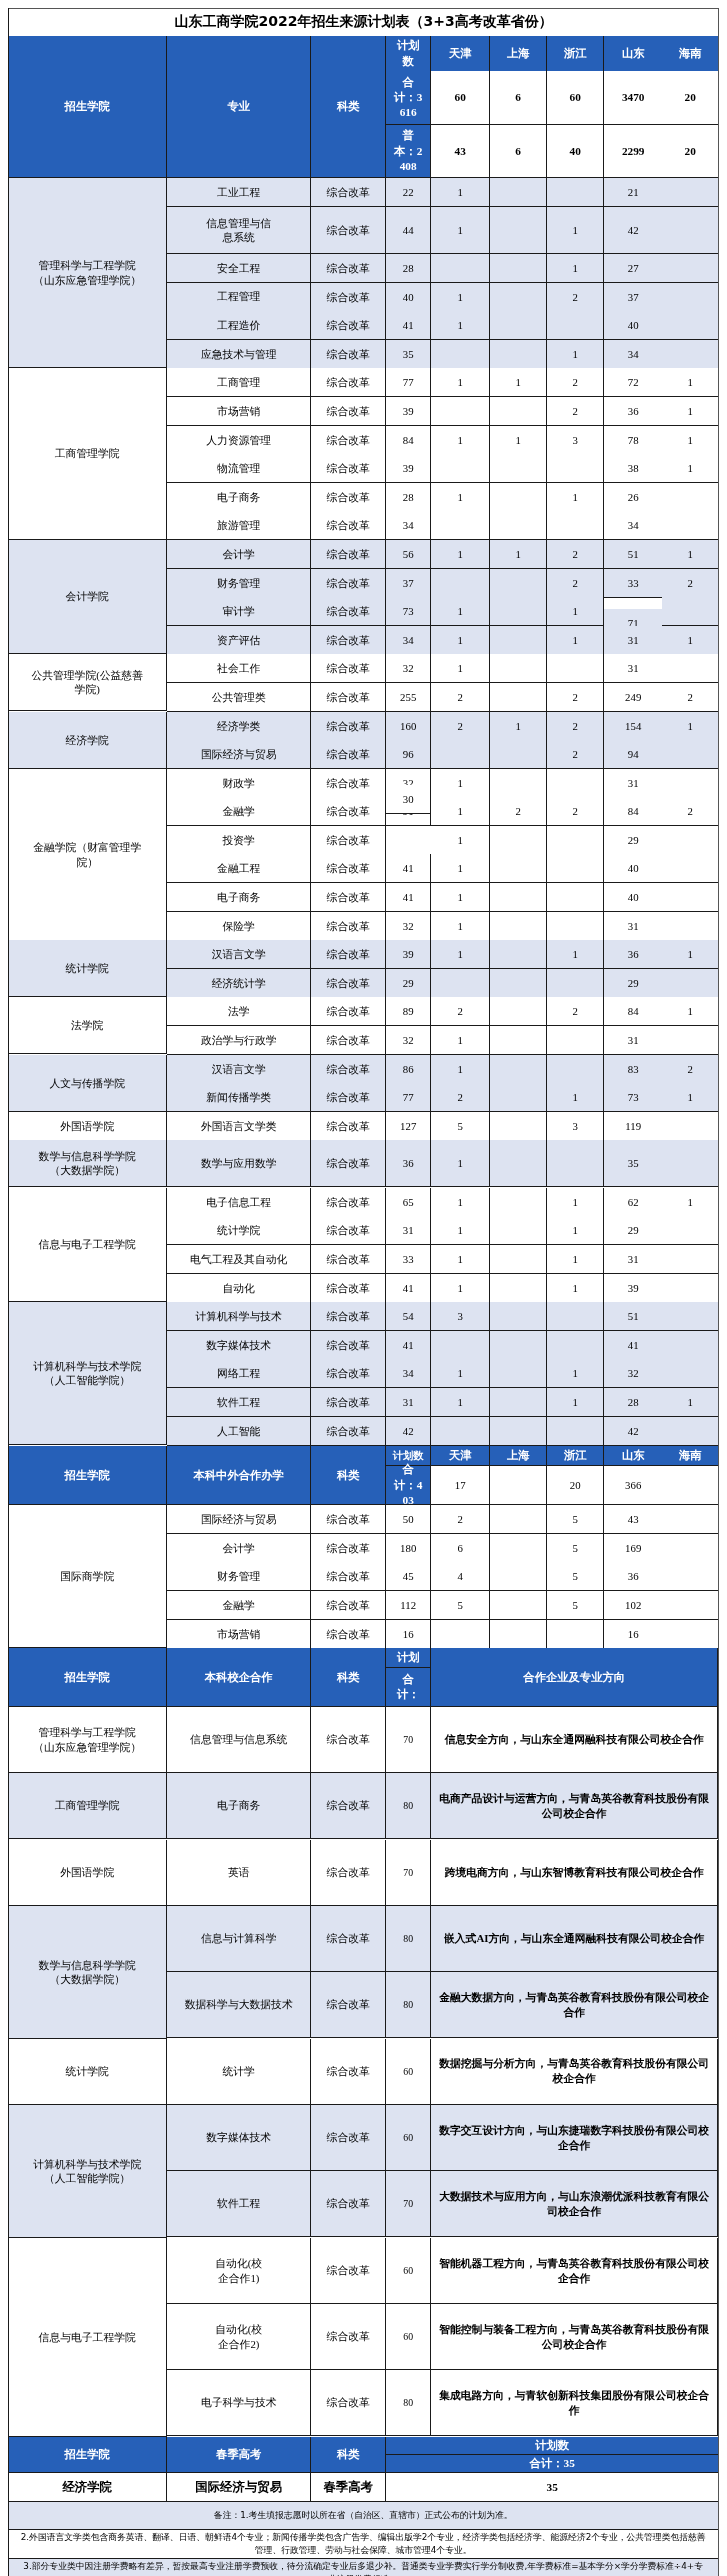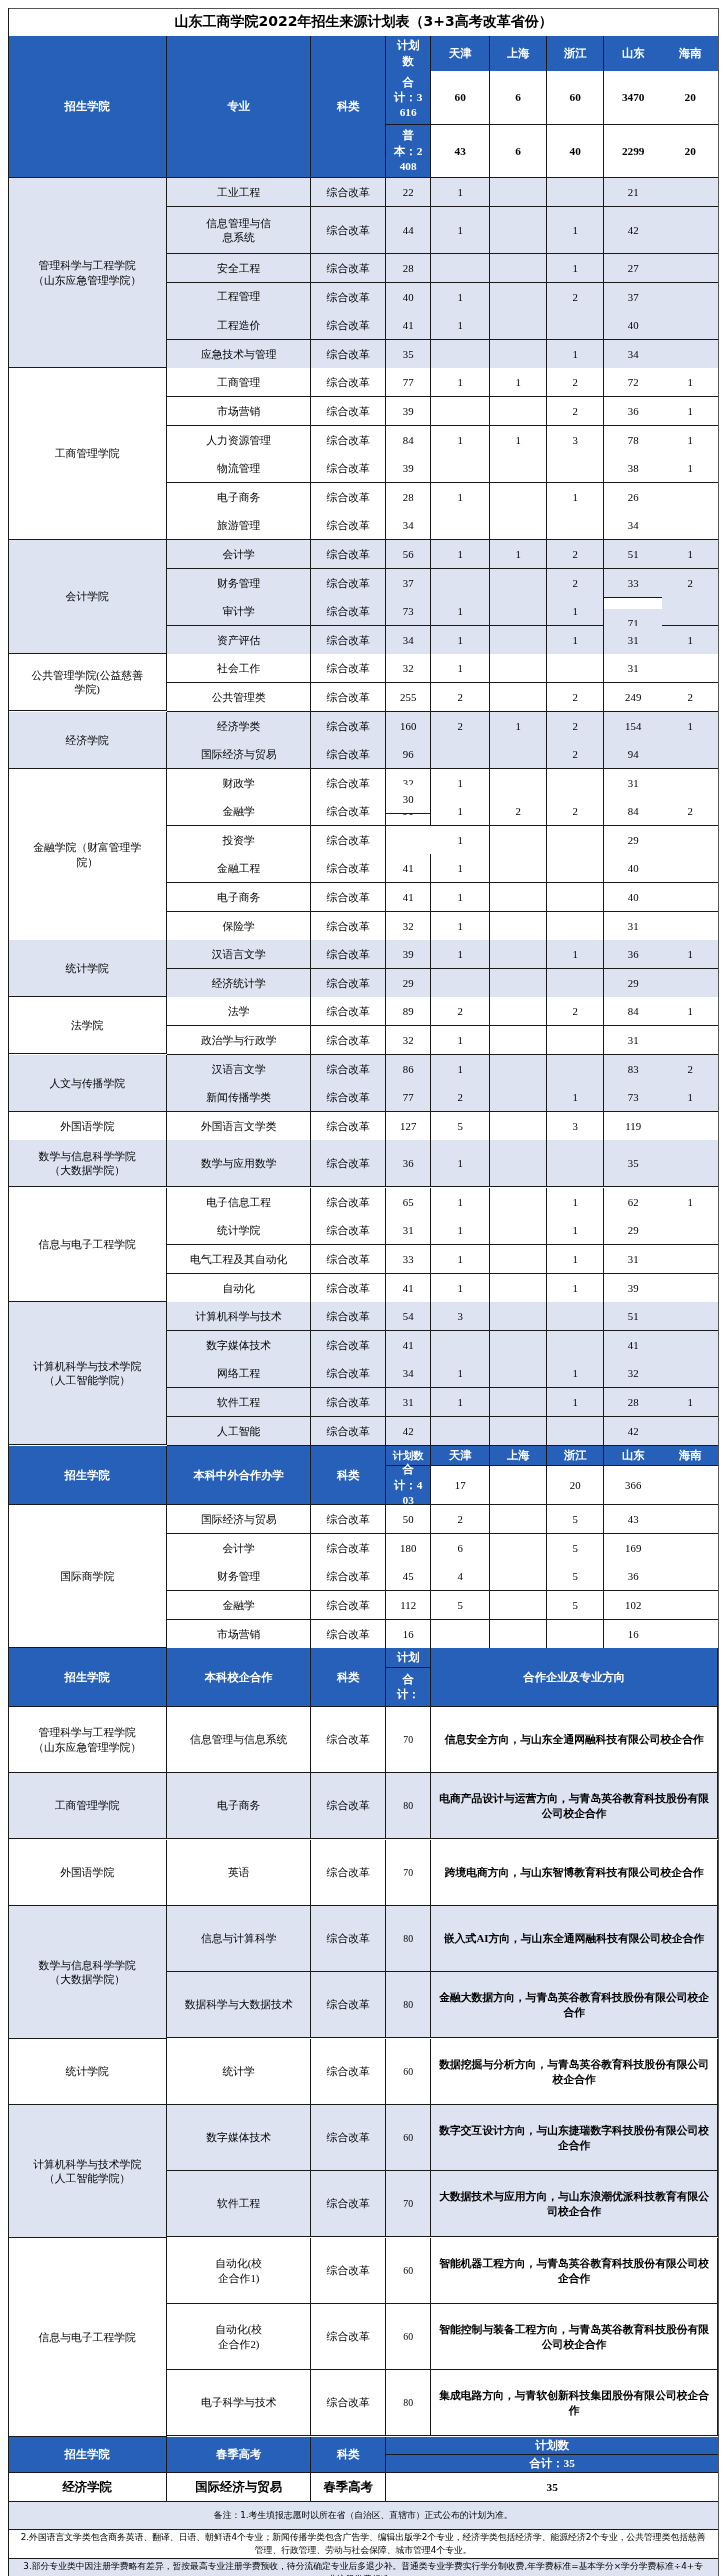--- a/index.html
+++ b/index.html
@@ -485,21 +485,21 @@
     <div class="cell lt" style="left: 378px; top: 1898px; width: 45px; height: 66px; font-size: 9.8px;">80</div>
     <div class="cell lt" style="left: 159px; top: 1964px; width: 144px; height: 66px;">数据科学与大数据技术</div>
     <div class="cell lt coop" style="left: 423px; top: 1898px; width: 287px; height: 66px;">嵌入式AI方向，与山东全通网融科技有限公司校企合作</div>
     <div class="cell lt" style="left: 303px; top: 1964px; width: 75px; height: 66px;">综合改革</div>
     <div class="cell lt" style="left: 378px; top: 1964px; width: 45px; height: 66px; font-size: 9.8px;">80</div>
     <div class="cell lt coop" style="left: 423px; top: 1964px; width: 287px; height: 66px;">金融大数据方向，与青岛英谷教育科技股份有限公司校企合作</div>
     <div class="cell lt" style="left: 0.5px; top: 1898px; width: 158px; height: 133px; padding: 0px 20.6px;">数学与信息科学学院（大数据学院）</div>
     <div class="cell wt" style="left: 159px; top: 2031px; width: 144px; height: 66px;">统计学</div>
     <div class="cell wt" style="left: 303px; top: 2031px; width: 75px; height: 66px;">综合改革</div>
     <div class="cell wt" style="left: 378px; top: 2031px; width: 45px; height: 66px; font-size: 9.8px;">60</div>
-    <div class="cell wt coop" style="left: 423px; top: 2031px; width: 287px; height: 66px;">数据挖掘与分析方向，与青岛英谷教育科技股份有限公司校企合作</div>
+    <div class="cell wt coop" style="left: 423px; top: 2031px; width: 287px; height: 66px; font-family: Liberation Mono, monospace;">数据挖掘与分析方向，与青岛英谷教育科技股份有限公司校企合作</div>
     <div class="cell wt" style="left: 0.5px; top: 2031px; width: 158px; height: 66px; padding: 0px 20.6px;">统计学院</div>
     <div class="cell lt" style="left: 159px; top: 2097px; width: 144px; height: 66px;">数字媒体技术</div>
     <div class="cell lt" style="left: 303px; top: 2097px; width: 75px; height: 66px;">综合改革</div>
     <div class="cell lt" style="left: 378px; top: 2097px; width: 45px; height: 66px; font-size: 9.8px;">60</div>
     <div class="cell lt coop" style="left: 423px; top: 2097px; width: 287px; height: 66px;">数字交互设计方向，与山东捷瑞数字科技股份有限公司校企合作</div>
     <div class="cell lt" style="left: 159px; top: 2163px; width: 144px; height: 66px;">软件工程</div>
     <div class="cell lt" style="left: 303px; top: 2163px; width: 75px; height: 66px;">综合改革</div>
     <div class="cell lt" style="left: 378px; top: 2163px; width: 45px; height: 66px; font-size: 9.8px;">70</div>
     <div class="cell lt coop" style="left: 423px; top: 2163px; width: 287px; height: 66px;">大数据技术与应用方向，与山东浪潮优派科技教育有限公司校企合作</div>
     <div class="cell lt" style="left: 0.5px; top: 2097px; width: 158px; height: 133px; padding: 0px 20.6px;">计算机科学与技术学院（人工智能学院）</div>

